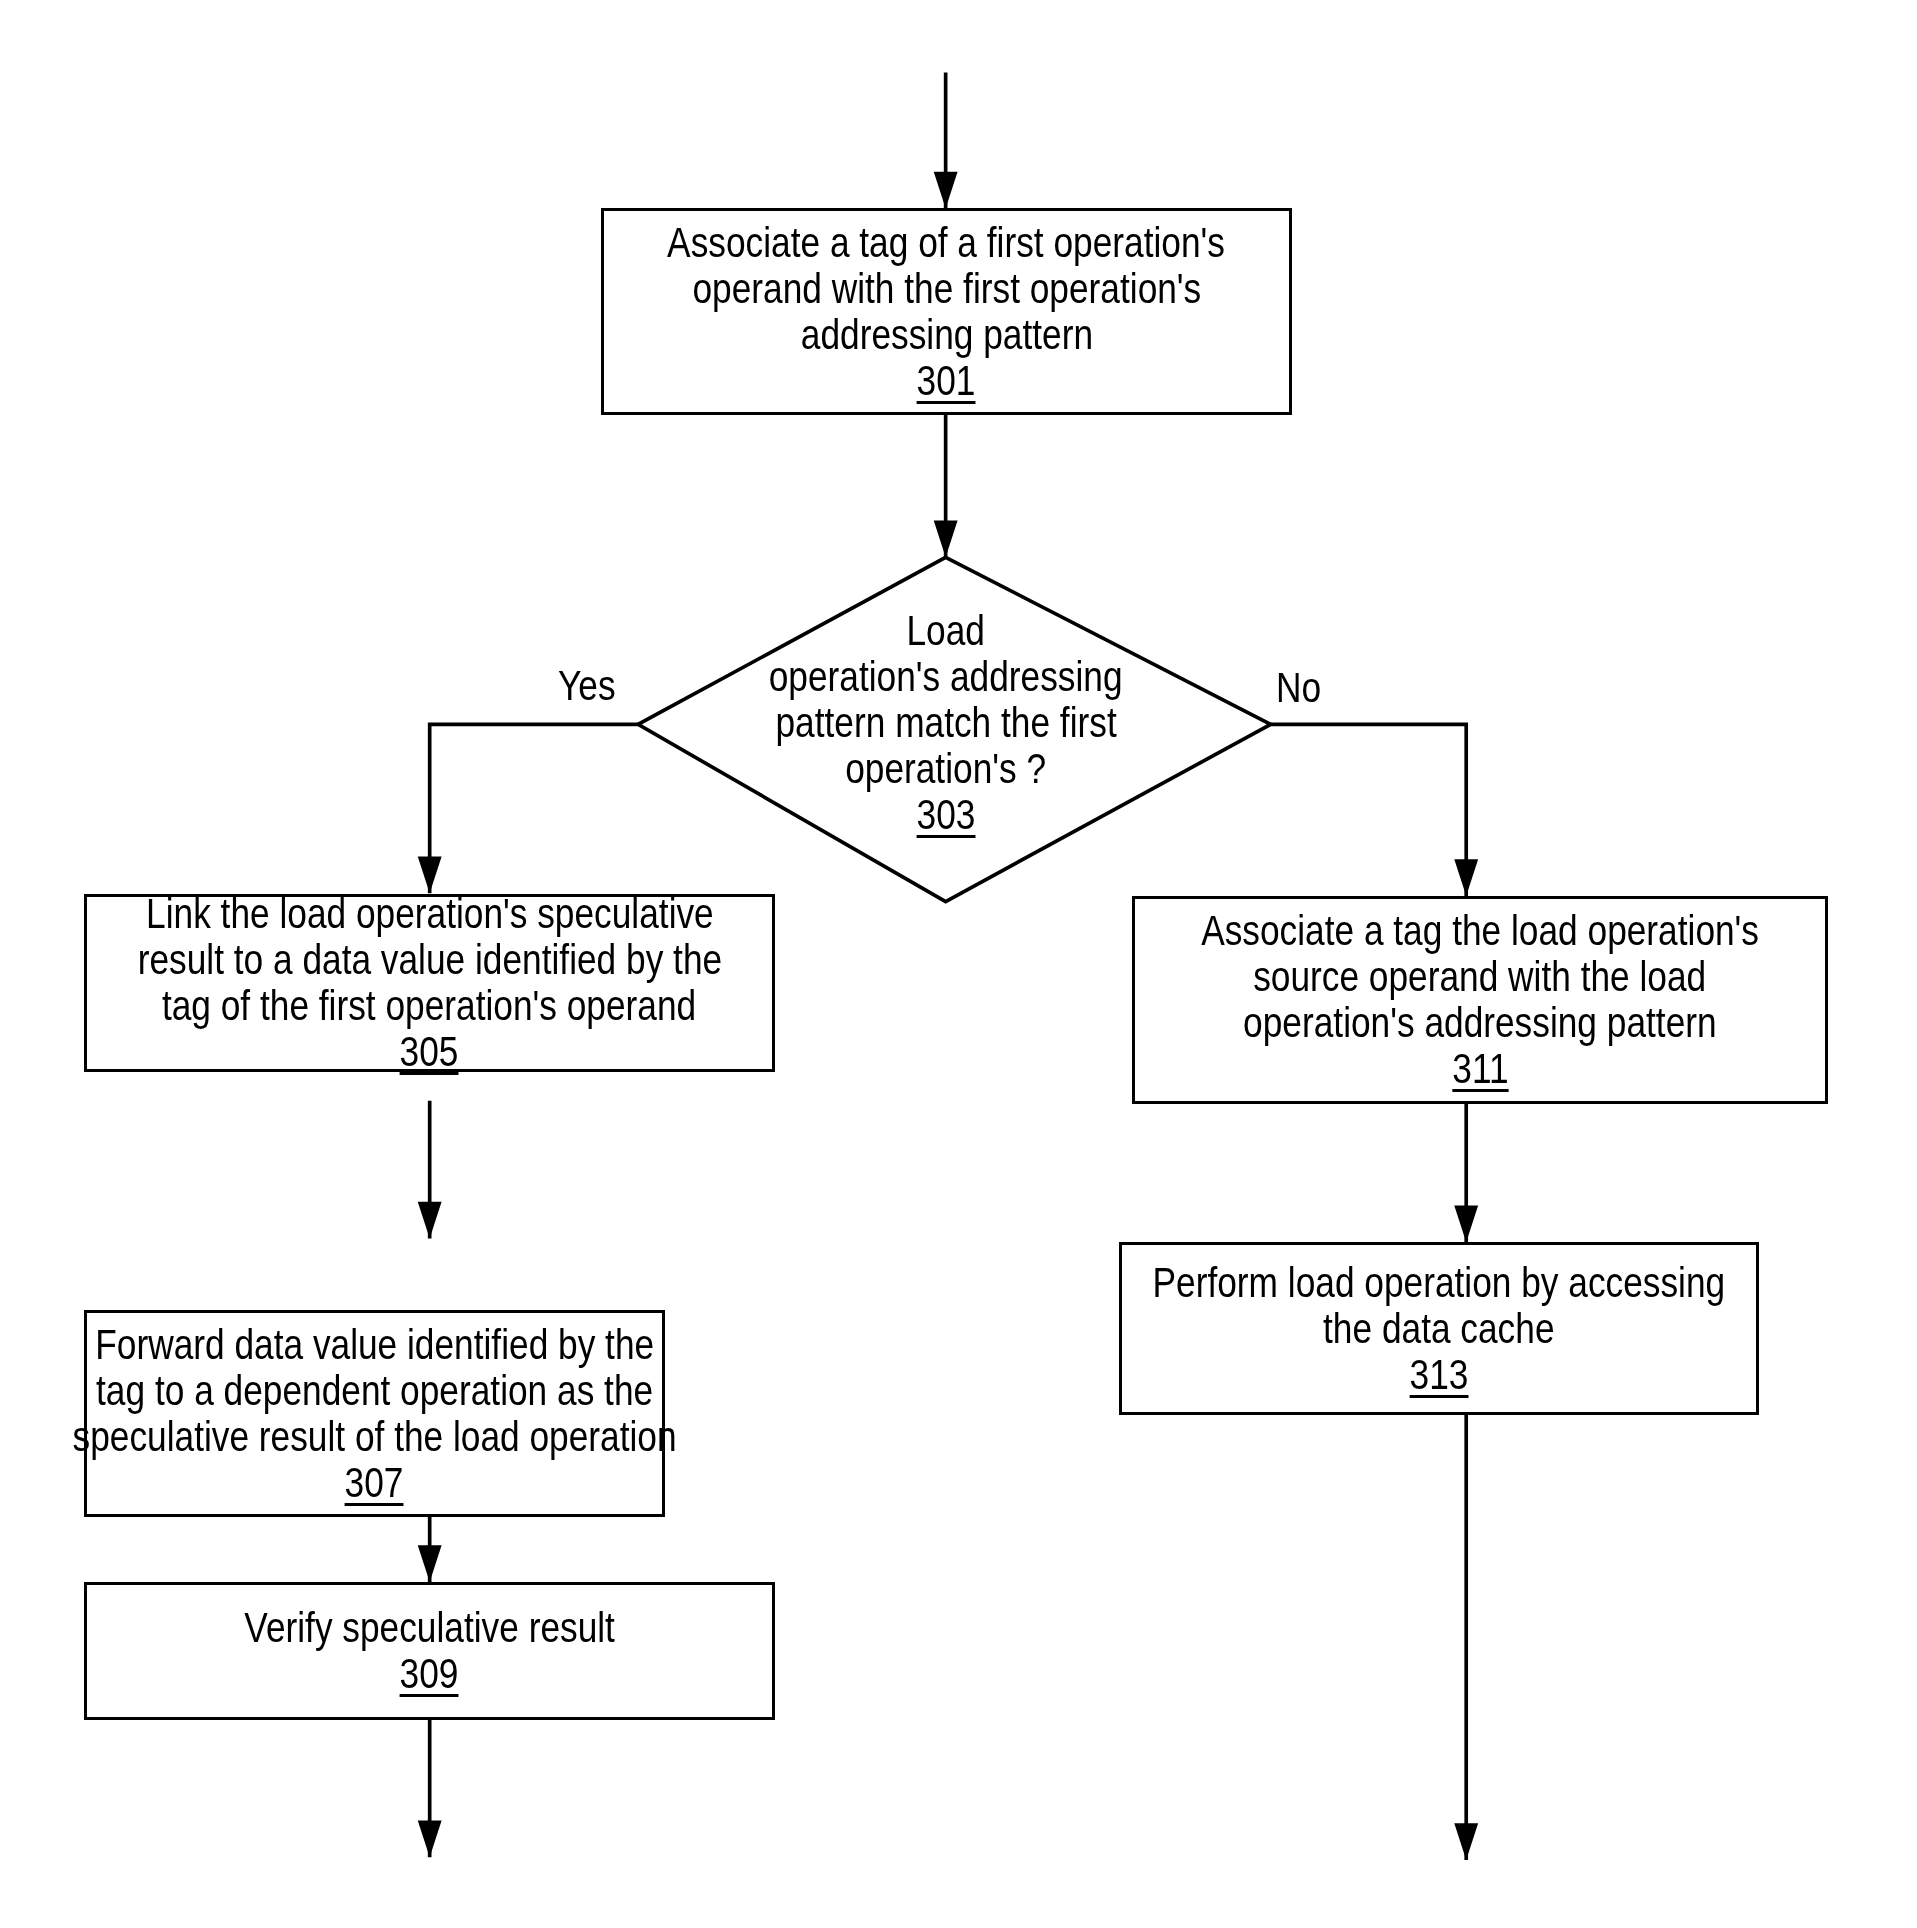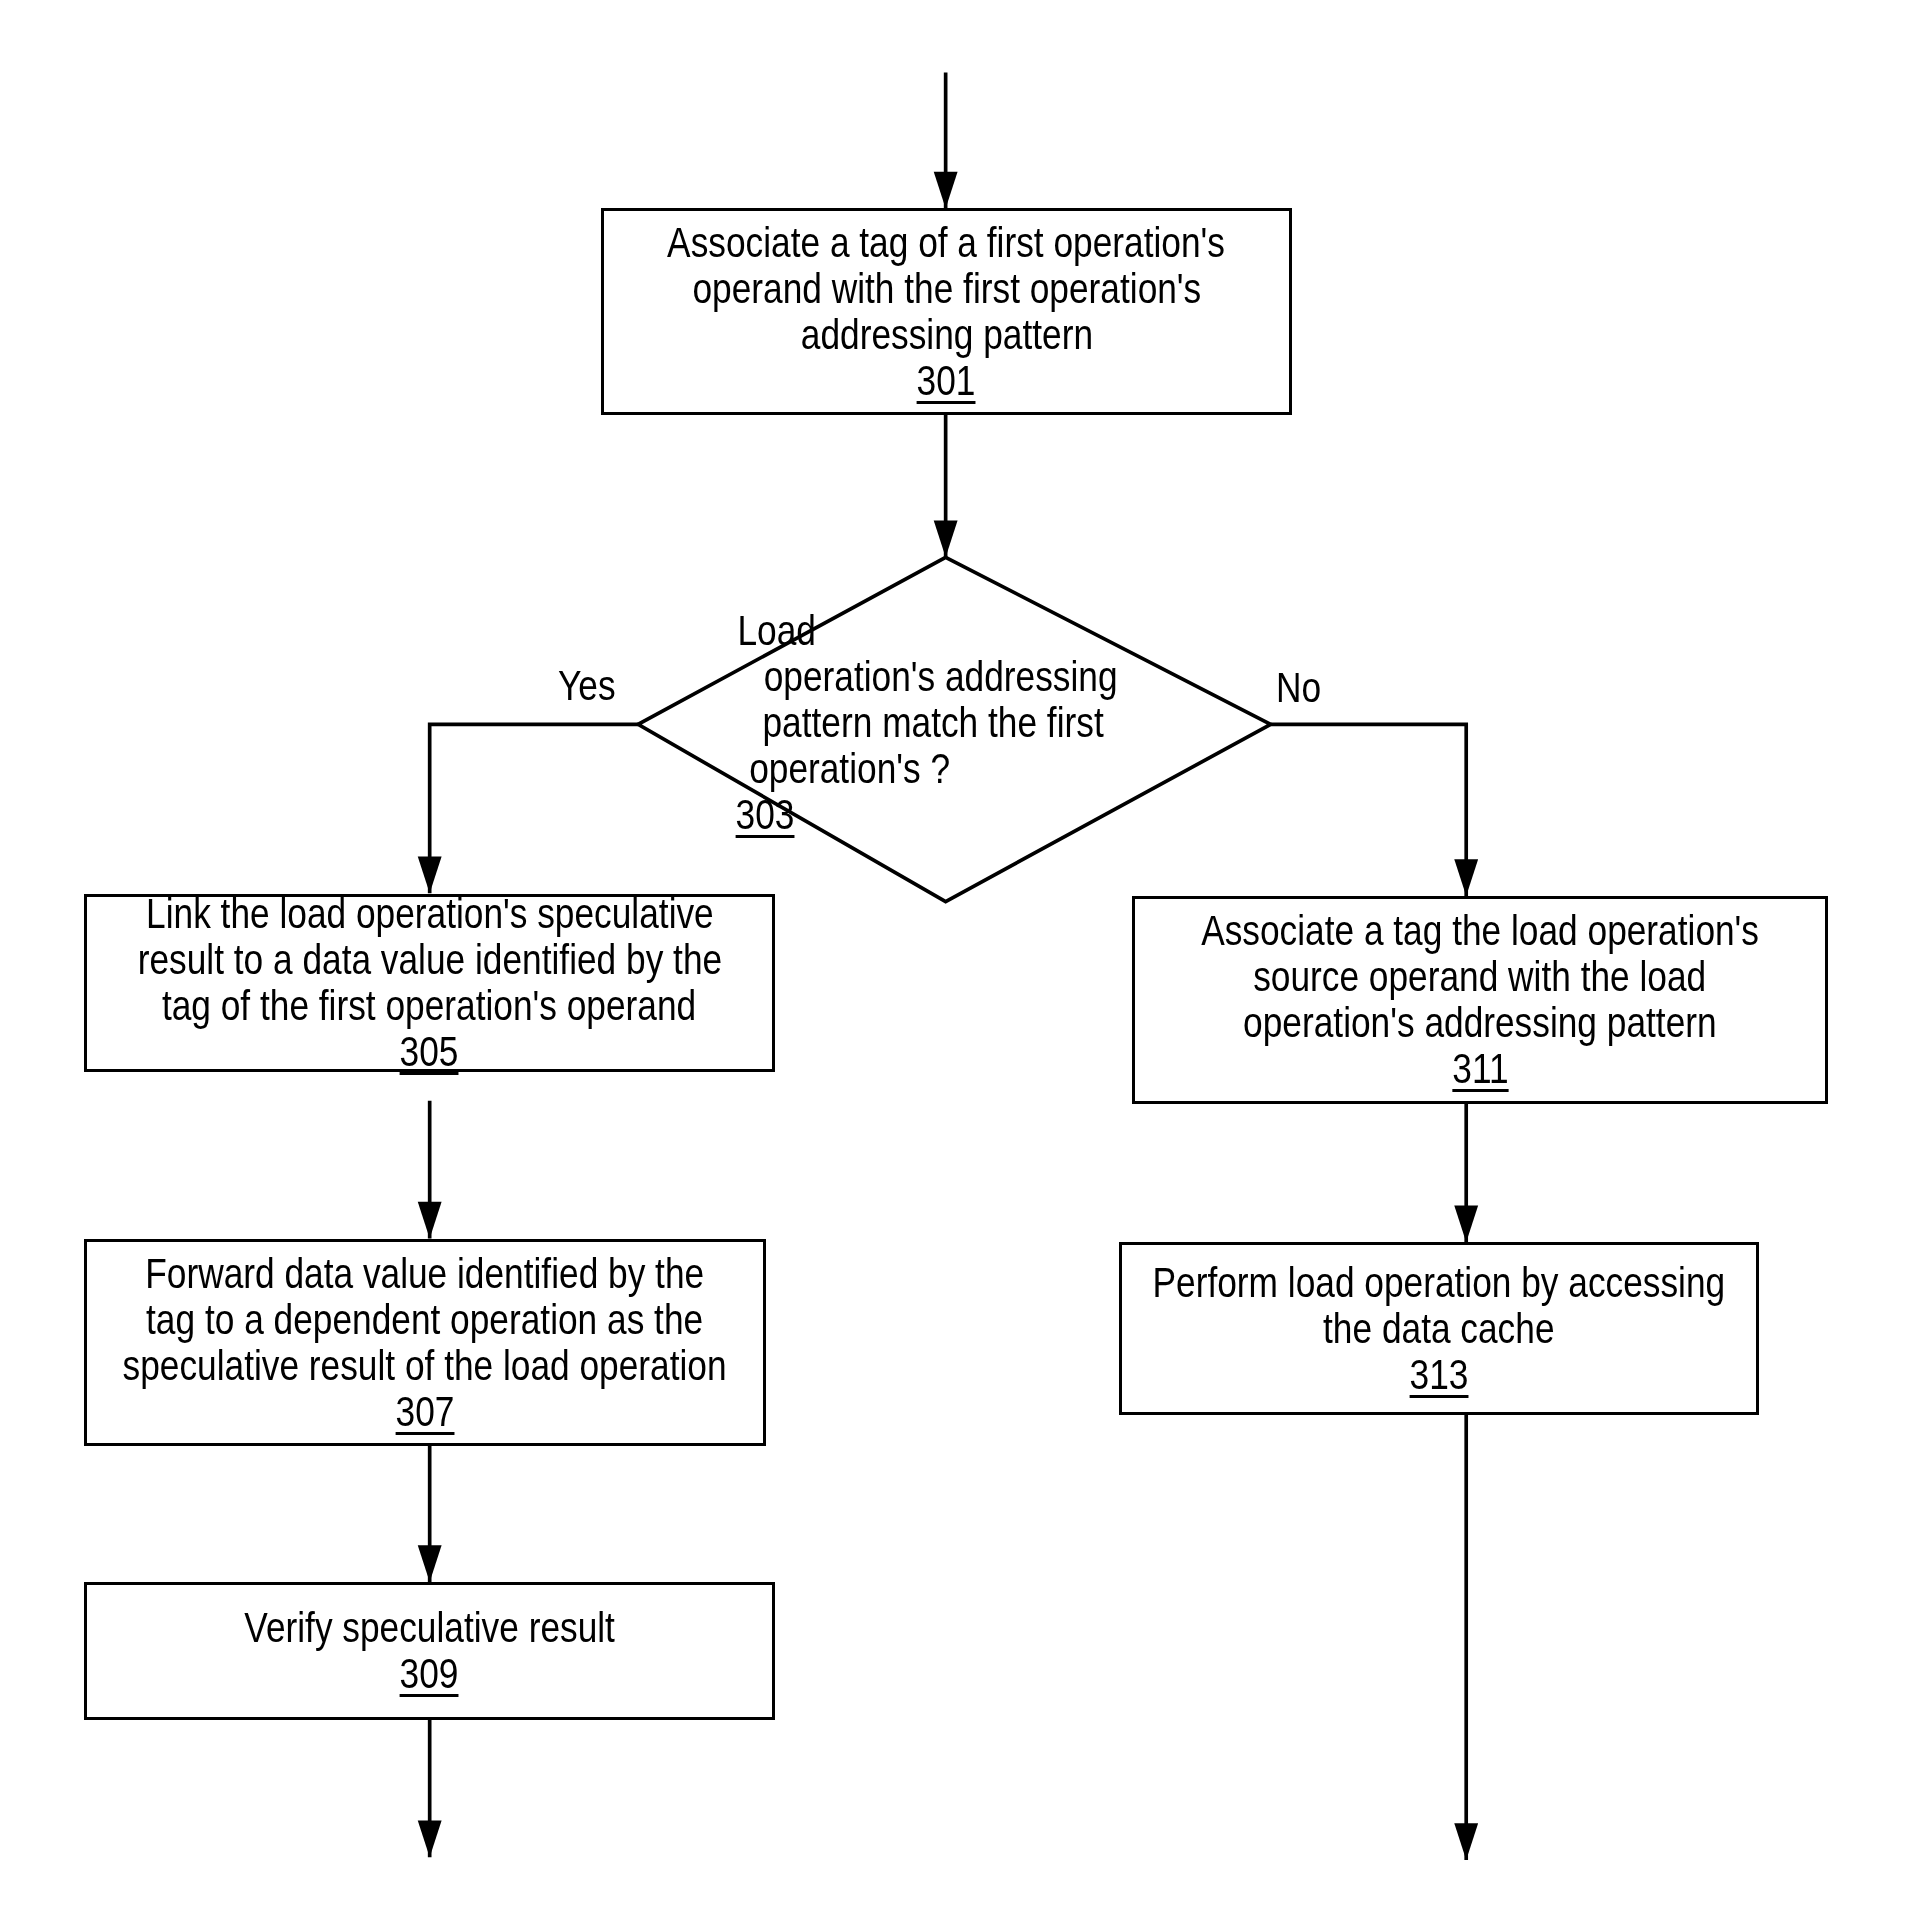--- a/index.html
+++ b/index.html
@@ -33,21 +33,21 @@
     color: #000;
     text-decoration: underline;
     text-decoration-thickness: 2.8px;
     text-underline-offset: 5.5px;
     display: inline-block;
     transform: scaleX(0.84);
   }
   .diamond-text {
     position: absolute;
     left: 730px; top: 608px; width: 432px;
-    display: flex; flex-direction: column; align-items: flex-start;
+    display: flex; flex-direction: column; align-items: center;
     text-align: center;
   }
   .branch-label {
     position: absolute;
     font-family: "Liberation Sans", sans-serif;
     font-size: 42px;
     line-height: 46px;
     color: #000;
     transform: scaleX(0.84);
     transform-origin: left center;
@@ -114,21 +114,21 @@
 <span class="branch-label" style="left:558px;top:663px;">Yes</span>
 <span class="branch-label" style="left:1276px;top:665px;">No</span>
 
 <div class="node" style="left:84px;top:894px;width:691px;height:178px;">
   <span class="txt">Link the load operation's speculative</span>
   <span class="txt">result to a data value identified by the</span>
   <span class="txt">tag of the first operation's operand</span>
   <span class="ref">305</span>
 </div>
 
-<div class="node" style="left:84px;top:1239px;width:682px;height:207px;">
+<div class="node" style="left:84px;top:1310px;width:581px;height:207px;">
   <span class="txt">Forward data value identified by the</span>
   <span class="txt">tag to a dependent operation as the</span>
   <span class="txt">speculative result of the load operation</span>
   <span class="ref">307</span>
 </div>
 
 <div class="node" style="left:84px;top:1582px;width:691px;height:138px;">
   <span class="txt">Verify speculative result</span>
   <span class="ref">309</span>
 </div>

